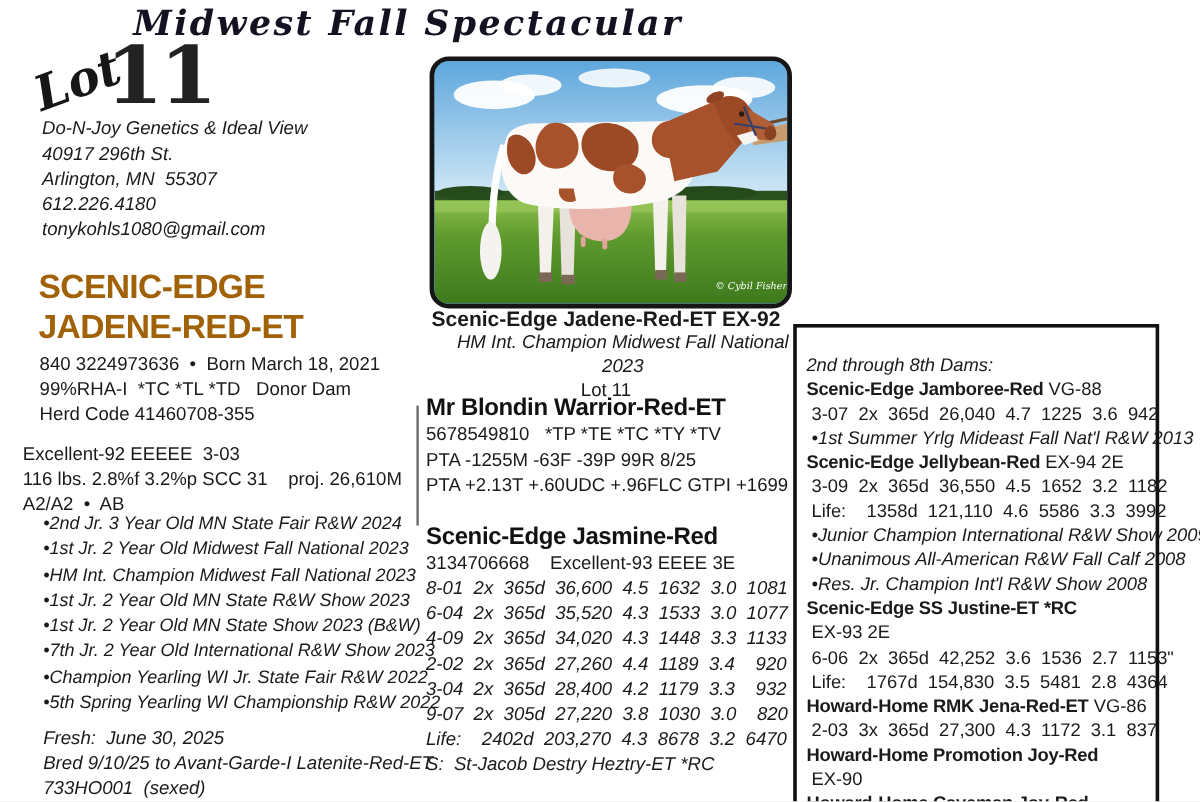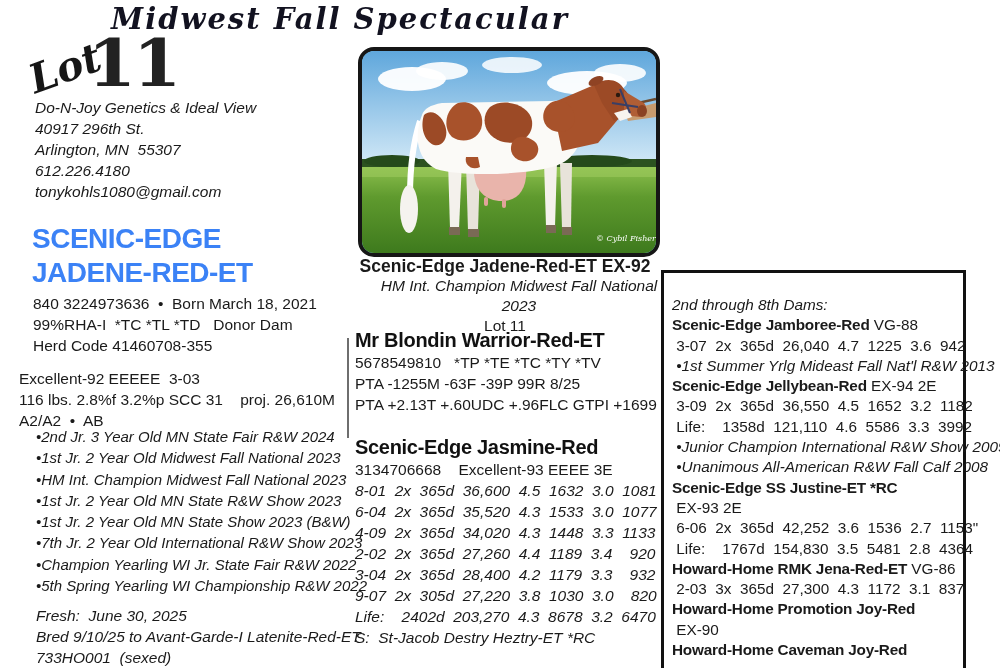--- a/index.html
+++ b/index.html
@@ -22,21 +22,21 @@
     font-weight:bold;font-size:40px;transform:rotate(-20deg);
     position:absolute;left:0;top:14px;color:#161616;
   }
   .lot-num{
     position:absolute;left:62px;top:-6px;
     font-family:"DejaVu Serif",serif;font-weight:bold;font-size:66px;
     letter-spacing:-3px;color:#222;transform:scaleX(1.05);
   }
   
   .consignor{position:absolute;left:35px;top:97px;font-style:italic;font-size:15.5px;line-height:21px;}
-  .animal-name{position:absolute;left:32px;top:222px;font-weight:bold;font-size:28px;line-height:34px;letter-spacing:-0.5px;color:#3b82f6;}
+  .animal-name{position:absolute;left:32px;top:222px;font-weight:bold;font-size:28px;line-height:34px;letter-spacing:-0.5px;color:#a16207;}
   .reg{position:absolute;left:33px;top:293px;font-size:15.5px;line-height:21px;}
   .score{position:absolute;left:19px;top:368px;font-size:15.5px;line-height:21px;}
   .shows{position:absolute;left:36px;top:426px;font-style:italic;font-size:15px;line-height:21.3px;}
   .breeding{position:absolute;left:36px;top:605px;font-style:italic;font-size:15.5px;line-height:21px;}
   
   .photo{
     position:absolute;left:358px;top:47px;width:294px;height:202px;
     border:4px solid #161616;border-radius:16px;overflow:hidden;background:#7dd3fc;
   }
   .photo svg{display:block;}
@@ -215,20 +215,21 @@
   <div class="maternal-box">
     <div class="it">2nd through 8th Dams:</div>
     <div class="mline"><b>Scenic-Edge Jamboree-Red</b><span class="pre"> VG-88</span></div>
     <div class="pre"> 3-07  2x  365d  26,040  4.7  1225  3.6  942</div>
     <div class="it pre"> •1st Summer Yrlg Mideast Fall Nat'l R&amp;W 2013</div>
     <div class="mline"><b>Scenic-Edge Jellybean-Red</b><span class="pre"> EX-94 2E</span></div>
     <div class="pre"> 3-09  2x  365d  36,550  4.5  1652  3.2  1182</div>
     <div class="pre"> Life:    1358d  121,110  4.6  5586  3.3  3992</div>
     <div class="it pre"> •Junior Champion International R&amp;W Show 2009</div>
     <div class="it pre"> •Unanimous All-American R&amp;W Fall Calf 2008</div>
+    <div class="it pre"> •Res. Jr. Champion Int'l R&amp;W Show 2008</div>
     <div class="mline"><b>Scenic-Edge SS Justine-ET *RC</b><span class="pre"> EX-93 2E</span></div>
     <div class="pre"> 6-06  2x  365d  42,252  3.6  1536  2.7  1153"</div>
     <div class="pre"> Life:    1767d  154,830  3.5  5481  2.8  4364</div>
     <div class="mline"><b>Howard-Home RMK Jena-Red-ET</b><span class="pre"> VG-86</span></div>
     <div class="pre"> 2-03  3x  365d  27,300  4.3  1172  3.1  837</div>
     <div class="mline"><b>Howard-Home Promotion Joy-Red</b><span class="pre"> EX-90</span></div>
     <div class="mline"><b>Howard-Home Caveman Joy-Red</b></div>
 
   </div>
 

